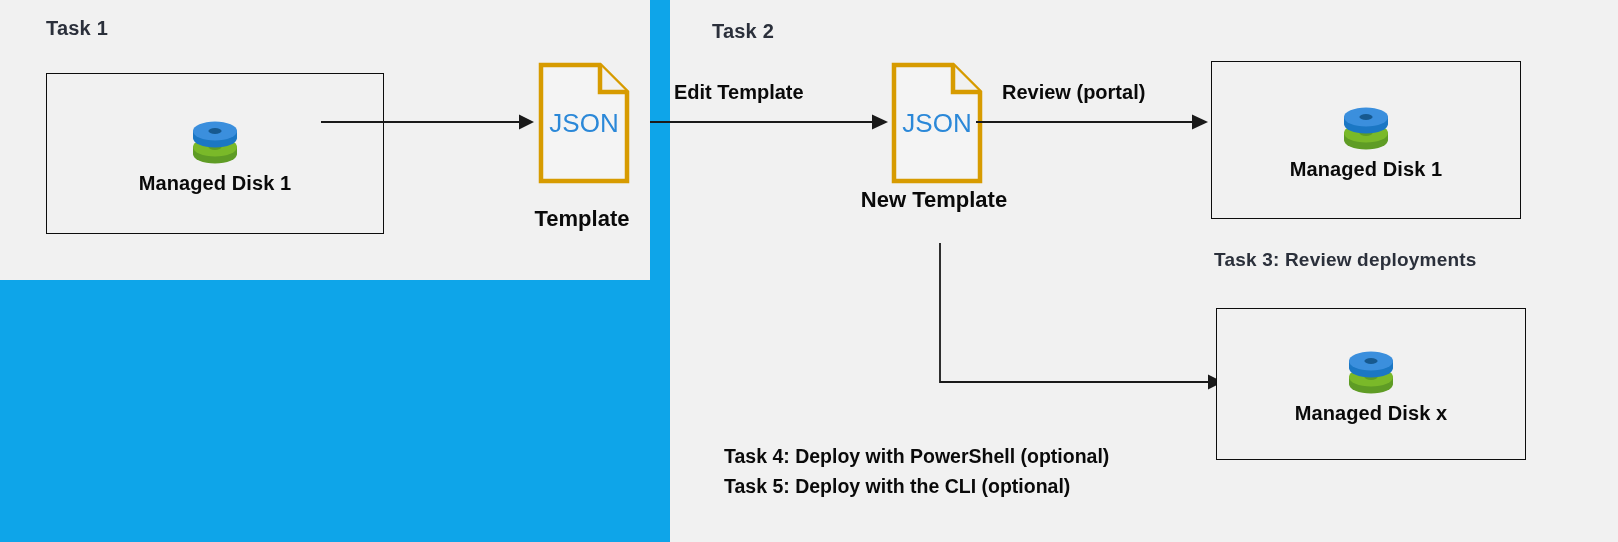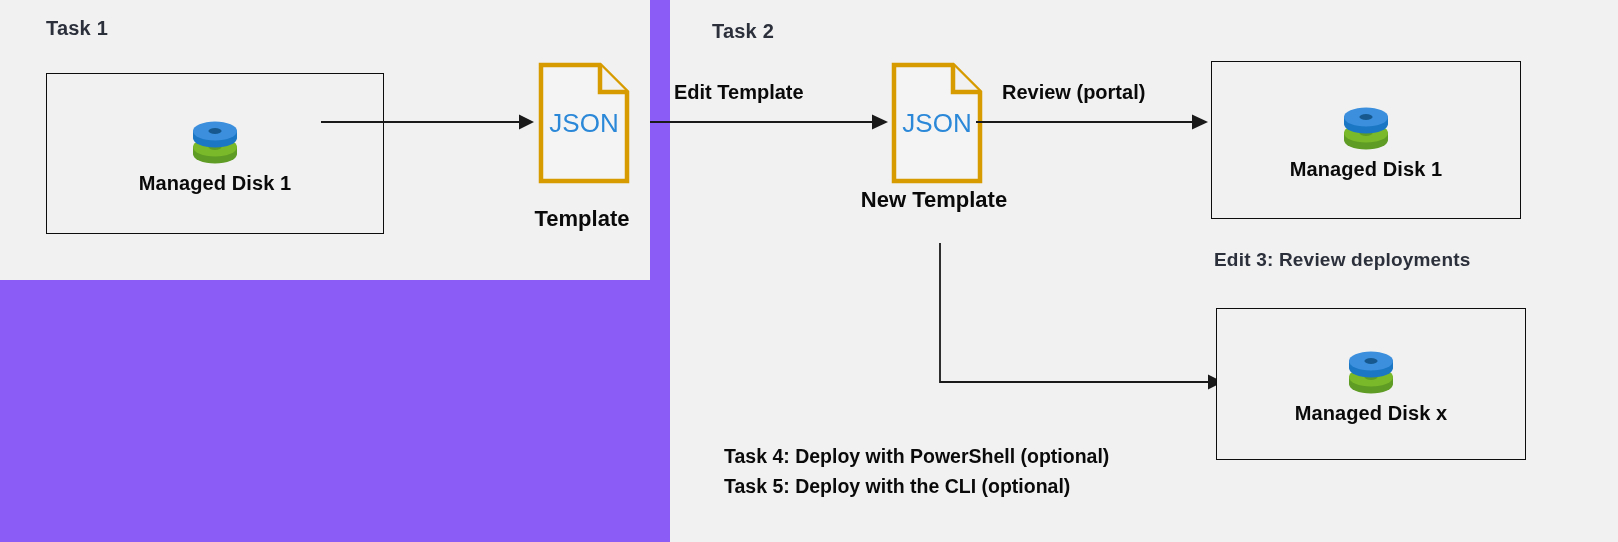--- a/index.html
+++ b/index.html
@@ -7,21 +7,21 @@
     padding: 0;
     background: #ffffff;
   }
   body {
     font-family: "Liberation Sans", sans-serif;
   }
   #canvas {
     position: relative;
     width: 1618px;
     height: 542px;
-    background: #8b5cf6;
+    background: #0ea5e9;
     overflow: hidden;
   }
   .panel {
     position: absolute;
     background: #f1f1f1;
   }
   #panel-left  { left: 0px;   top: 0px; width: 650px; height: 280px; }
   #panel-right { left: 670px; top: 0px; width: 948px; height: 542px; }
 
   .task-head {
@@ -183,21 +183,21 @@
         <ellipse cx="30" cy="33.5" rx="6.6" ry="2.9" fill="#5f9c25"></ellipse>
         <ellipse cx="30" cy="24.5" rx="22" ry="9.5" fill="#1b77c4"></ellipse>
         <rect x="8" y="17" width="44" height="8" fill="#1b77c4"></rect>
         <ellipse cx="30" cy="17.5" rx="22" ry="9.5" fill="#3b8fdd"></ellipse>
         <ellipse cx="30" cy="17.5" rx="6.6" ry="2.9" fill="#17598f"></ellipse>
       </svg>
       <div class="box-caption">Managed Disk 1</div>
     </div>
   </div>
 
-  <div class="task-head" id="task3-label">Edit 3: Review deployments</div>
+  <div class="task-head" id="task3-label">Task 3: Review deployments</div>
 
   <svg class="conn" style="left:930px; top:240px;" width="300" height="160" viewBox="0 0 300 160">
     <path d="M10,3 L10,142 L278,142" fill="none" stroke="#1a1a1a" stroke-width="1.8"></path>
     <polygon points="278,134.5 293,142 278,149.5" fill="#1a1a1a"></polygon>
   </svg>
 
   <div class="opt-block">
     <div>Task 4: Deploy with PowerShell (optional)</div>
     <div>Task 5: Deploy with the CLI (optional)</div>
   </div>

